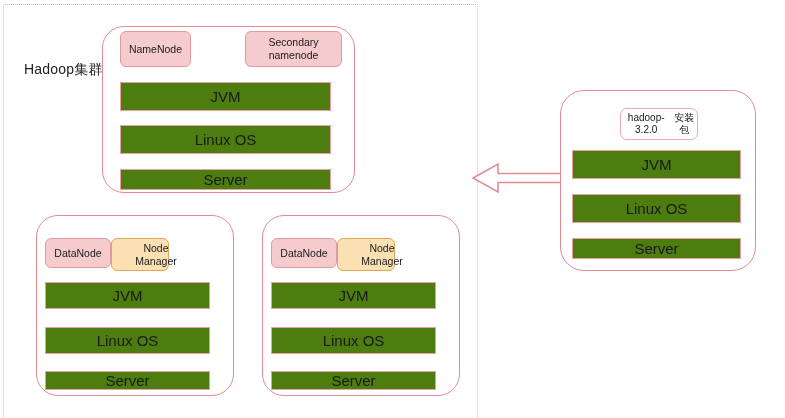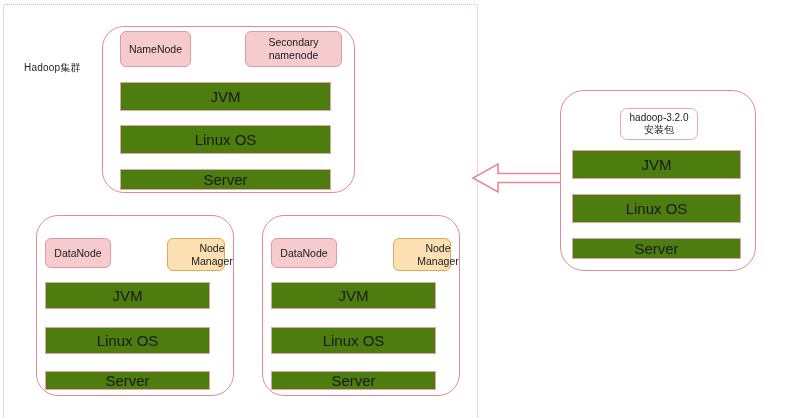--- a/index.html
+++ b/index.html
@@ -32,21 +32,21 @@
     border-radius: 2px;
     box-sizing: border-box;
     background: transparent;
   }
 
   
   .group-label {
     position: absolute;
     left: 24px;
     top: 61px;
-    font-size: 10px;
+    font-size: 14px;
     color: #222;
     letter-spacing: .2px;
     white-space: nowrap;
     text-align: center;
   }
 
   
   .host-panel {
     position: absolute;
     box-sizing: border-box;
@@ -85,21 +85,21 @@
   #master-chips { left: 120px; top: 31px; gap: 9px; }
   #master-chips .chip { height: 36px; }
   #chip-namenode          { width: 71px; }
   #chip-secondary-namenode{ width: 97px; margin-left: 45px; }
   #chip-resource-manager  { width: 64px; }
 
   
   .worker-chips { top: 238px; }
   #worker-1-chips { left: 45px;  width: 180px; }
   #worker-2-chips { left: 271px; width: 180px; }
-  .worker-chips { position: absolute; display: flex; justify-content: space-between; }
+  .worker-chips { position: absolute; display: flex; }
   .worker-chips .chip.pink   { width: 66px; height: 30px; }
   .worker-chips .chip.orange { width: 58px; height: 33px; padding-left: 36px; }
 
   
   .stack-row {
     position: absolute;
     box-sizing: border-box;
     border: 1.3px solid #e8a0a8;
     background: #4d7c0f;
     font-size: 15px;
@@ -130,21 +130,21 @@
     left: 620px; top: 108px; width: 78px; height: 32px;
     box-sizing: border-box;
     border: 1.3px solid #e8aab3;
     border-radius: 7px;
     background: #ffffff;
     font-size: 10px;
     line-height: 12.5px;
     text-align: center;
     color: #1a1a1a;
     display: flex;
-    flex-direction: column;
+    flex-direction: row;
     align-items: center;
     justify-content: center;
   }
   #package-jvm    { left: 572px; top: 150px; width: 169px; height: 29px; }
   #package-linux  { left: 572px; top: 194px; width: 169px; height: 29px; }
   #package-server { left: 572px; top: 238px; width: 169px; height: 21px; }
 
   
   #install-arrow {
     position: absolute;

